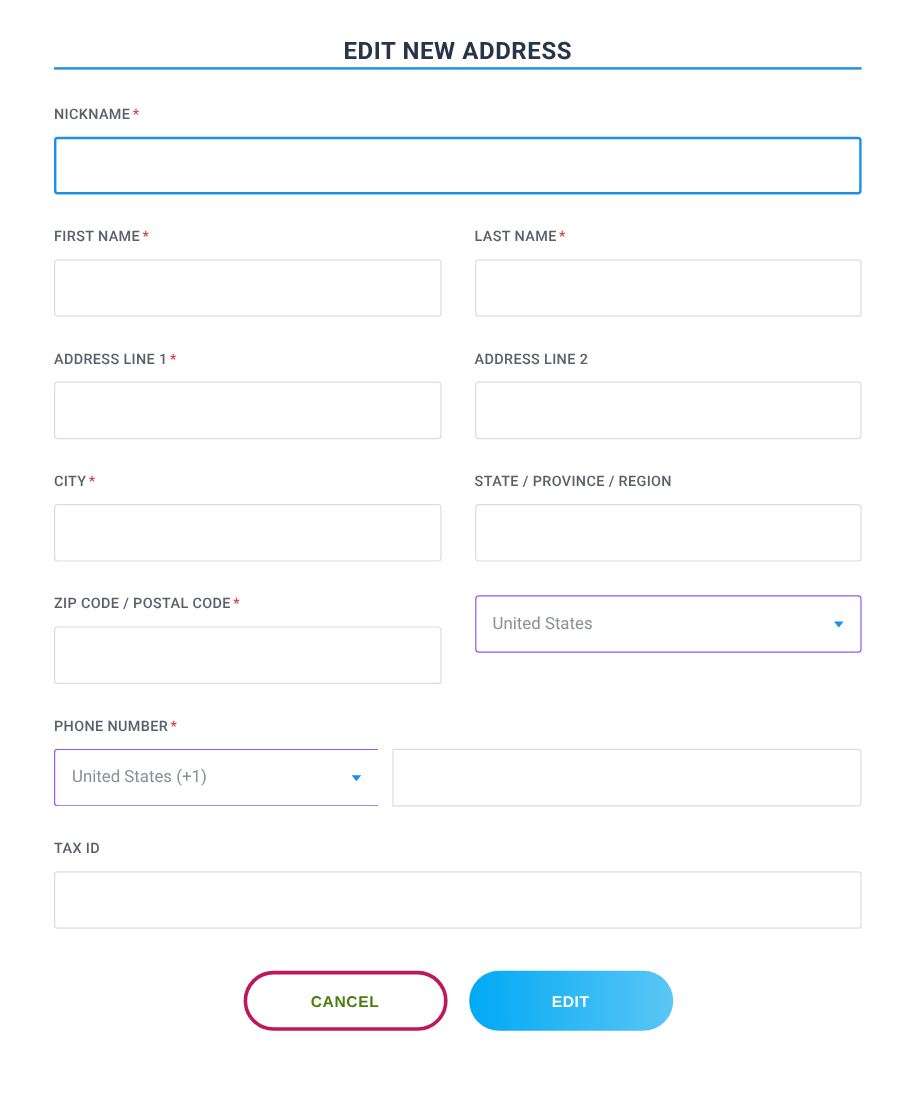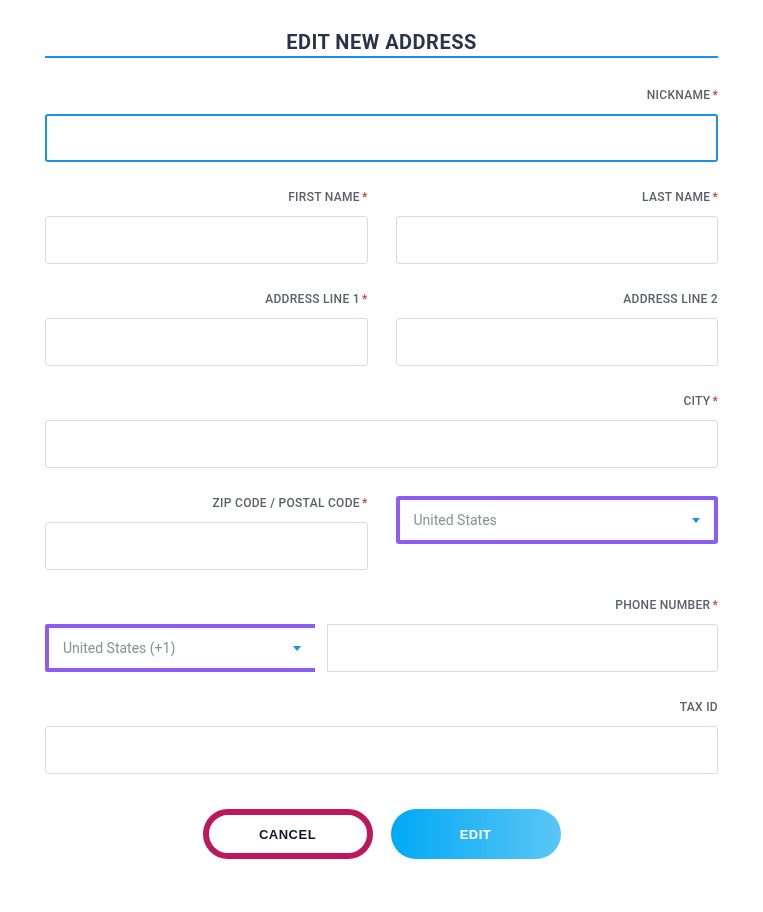--- a/index.html
+++ b/index.html
@@ -42,21 +42,20 @@
       width: 100%;
     }
     
     .form-label {
       font-size: 12px;
       font-weight: 500;
       color: #5a5f6a;
       letter-spacing: 0.3px;
       margin-bottom: 12px;
       text-transform: uppercase;
-      text-align: right;
     }
     
     .required-star {
       color: #d63c3c;
       margin-left: 2px;
     }
     
     .form-input {
       width: 100%;
       height: 48px;
@@ -69,21 +68,21 @@
       outline: none;
     }
     
     .form-input.focused {
       border: 2px solid #1c8fe6;
     }
     
     .form-select {
       width: 100%;
       height: 48px;
-      border: 4px solid #8b5cf6;
+      border: 1px solid #8b5cf6;
       border-radius: 3px;
       padding: 0 14px;
       font-size: 14px;
       color: #8a8f99;
       background: #fff;
       outline: none;
       display: flex;
       align-items: center;
       justify-content: space-between;
       cursor: pointer;
@@ -136,22 +135,22 @@
       cursor: pointer;
       border: none;
       outline: none;
       display: flex;
       align-items: center;
       justify-content: center;
     }
     
     .btn-cancel {
       background: #fff;
-      color: #0f172a;
-      border: 6px solid #be185d;
+      color: #4d7c0f;
+      border: 3px solid #be185d;
     }
     
     .btn-save {
       background: linear-gradient(90deg, #00a9f4 0%, #5bc6f6 100%);
       color: #fff;
     }
   </style>
 </head>
 <body>
 
@@ -194,20 +193,26 @@
         <span>ADDRESS LINE 2</span>
       </label>
       <input type="text" class="form-input" value="" style="">
     </div>
   </div>
 
   <div class="form-row">
     <div class="form-group">
       <label class="form-label">
         <span>CITY</span><span class="required-star">*</span>
+      </label>
+      <input type="text" class="form-input" value="" style="">
+    </div>
+    <div class="form-group">
+      <label class="form-label">
+        <span>STATE / PROVINCE / REGION</span>
       </label>
       <input type="text" class="form-input" value="" style="">
     </div>
   </div>
 
   <div class="form-row">
     <div class="form-group">
       <label class="form-label">
         <span>ZIP CODE / POSTAL CODE</span><span class="required-star">*</span>
       </label>

